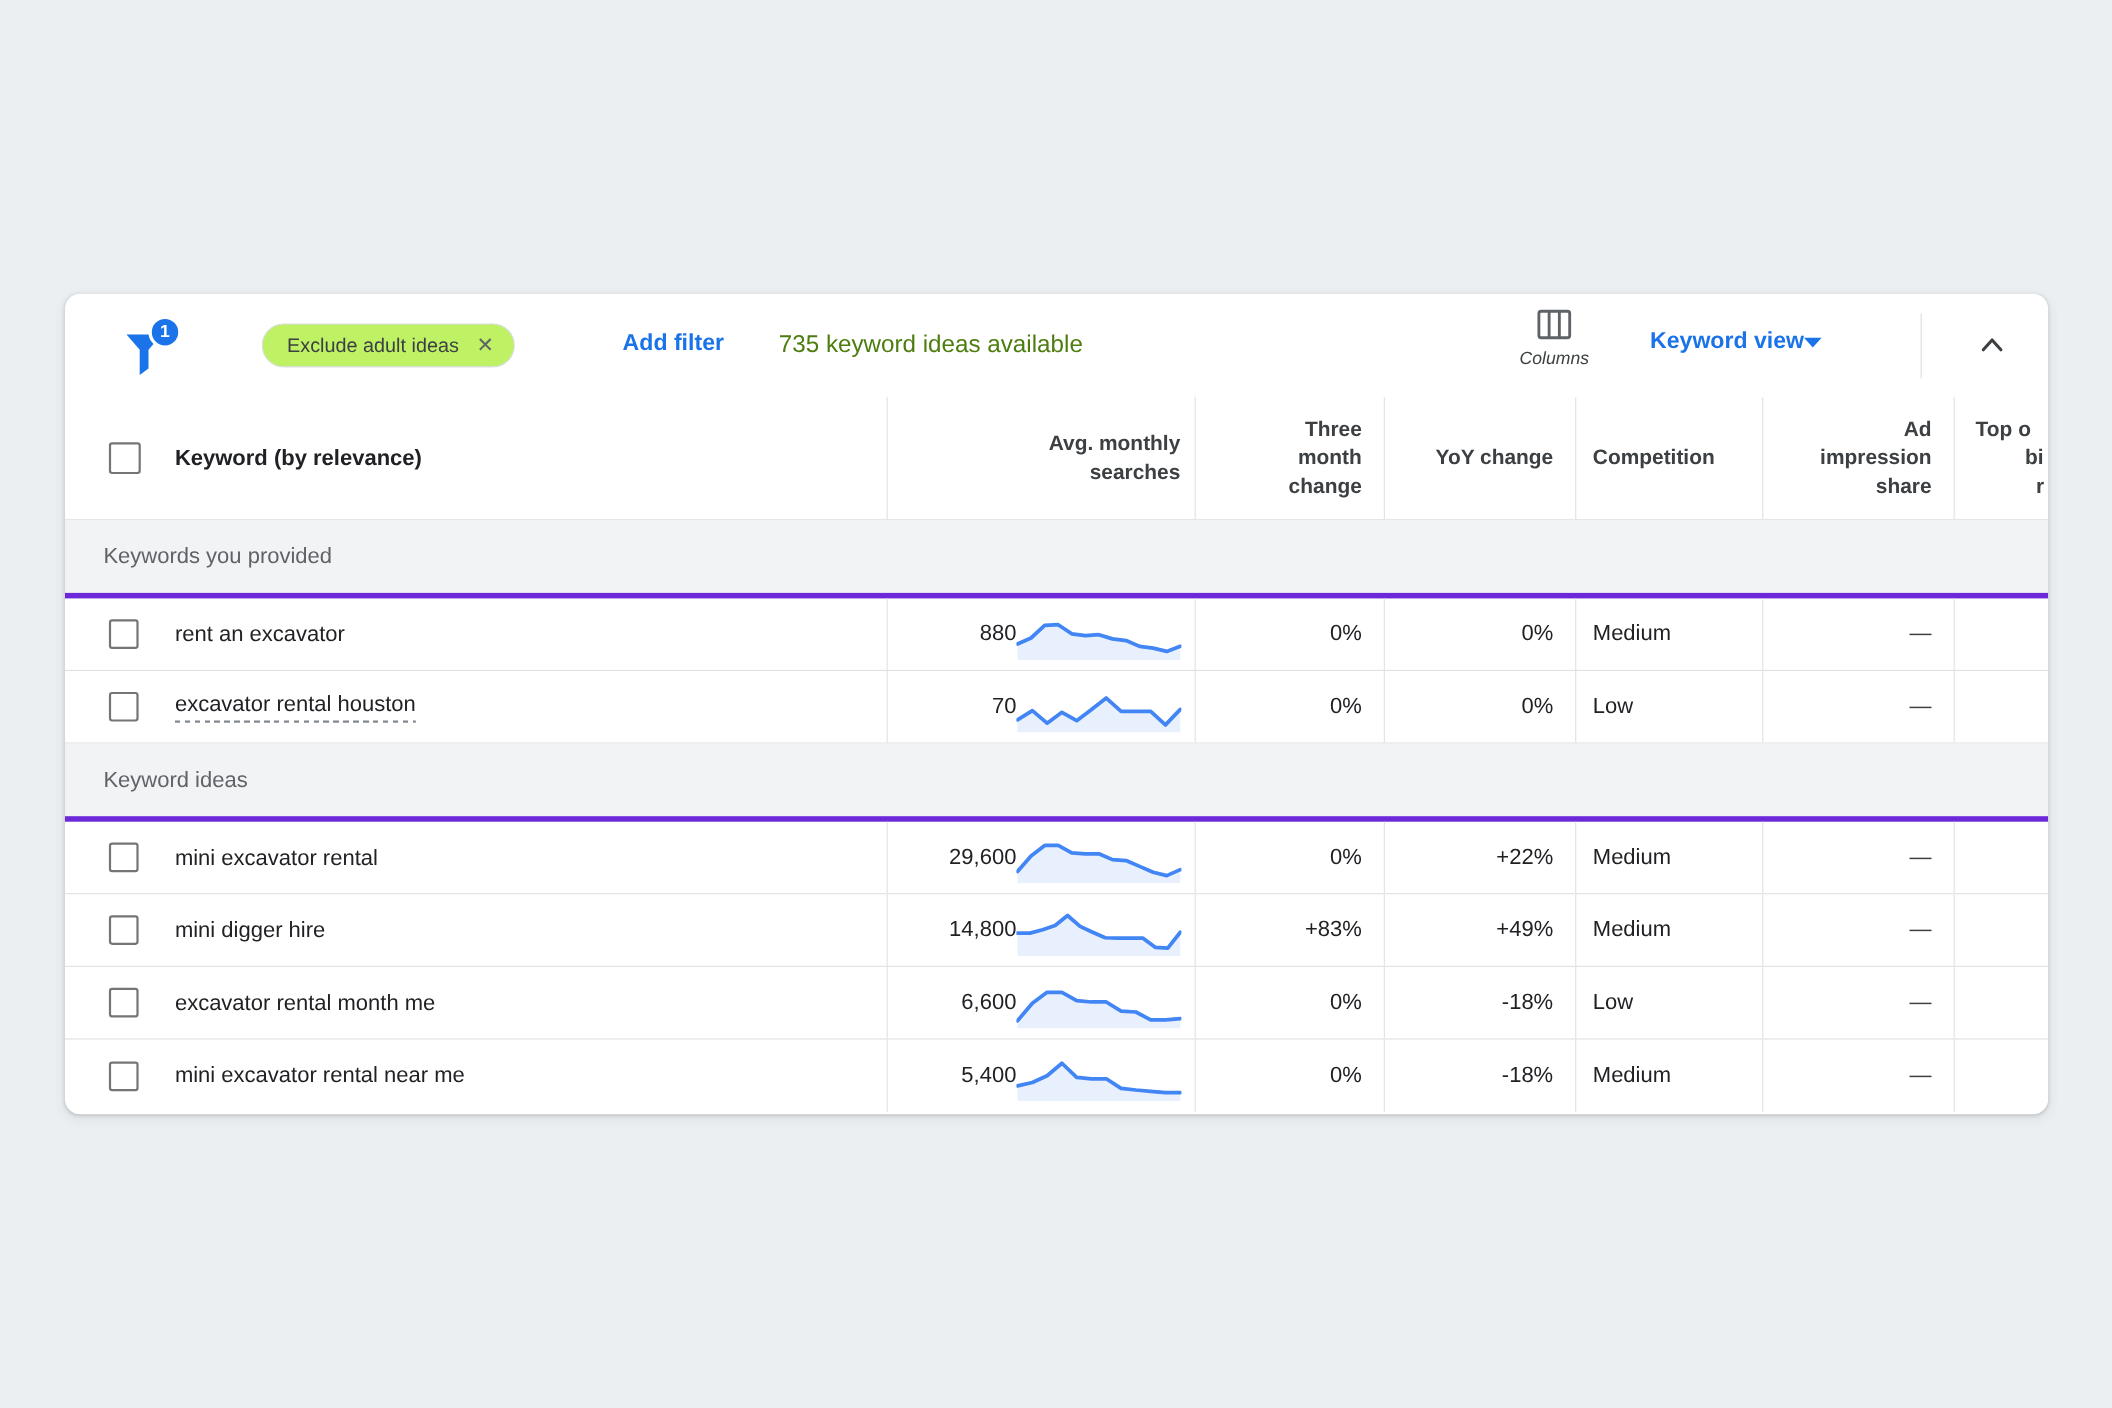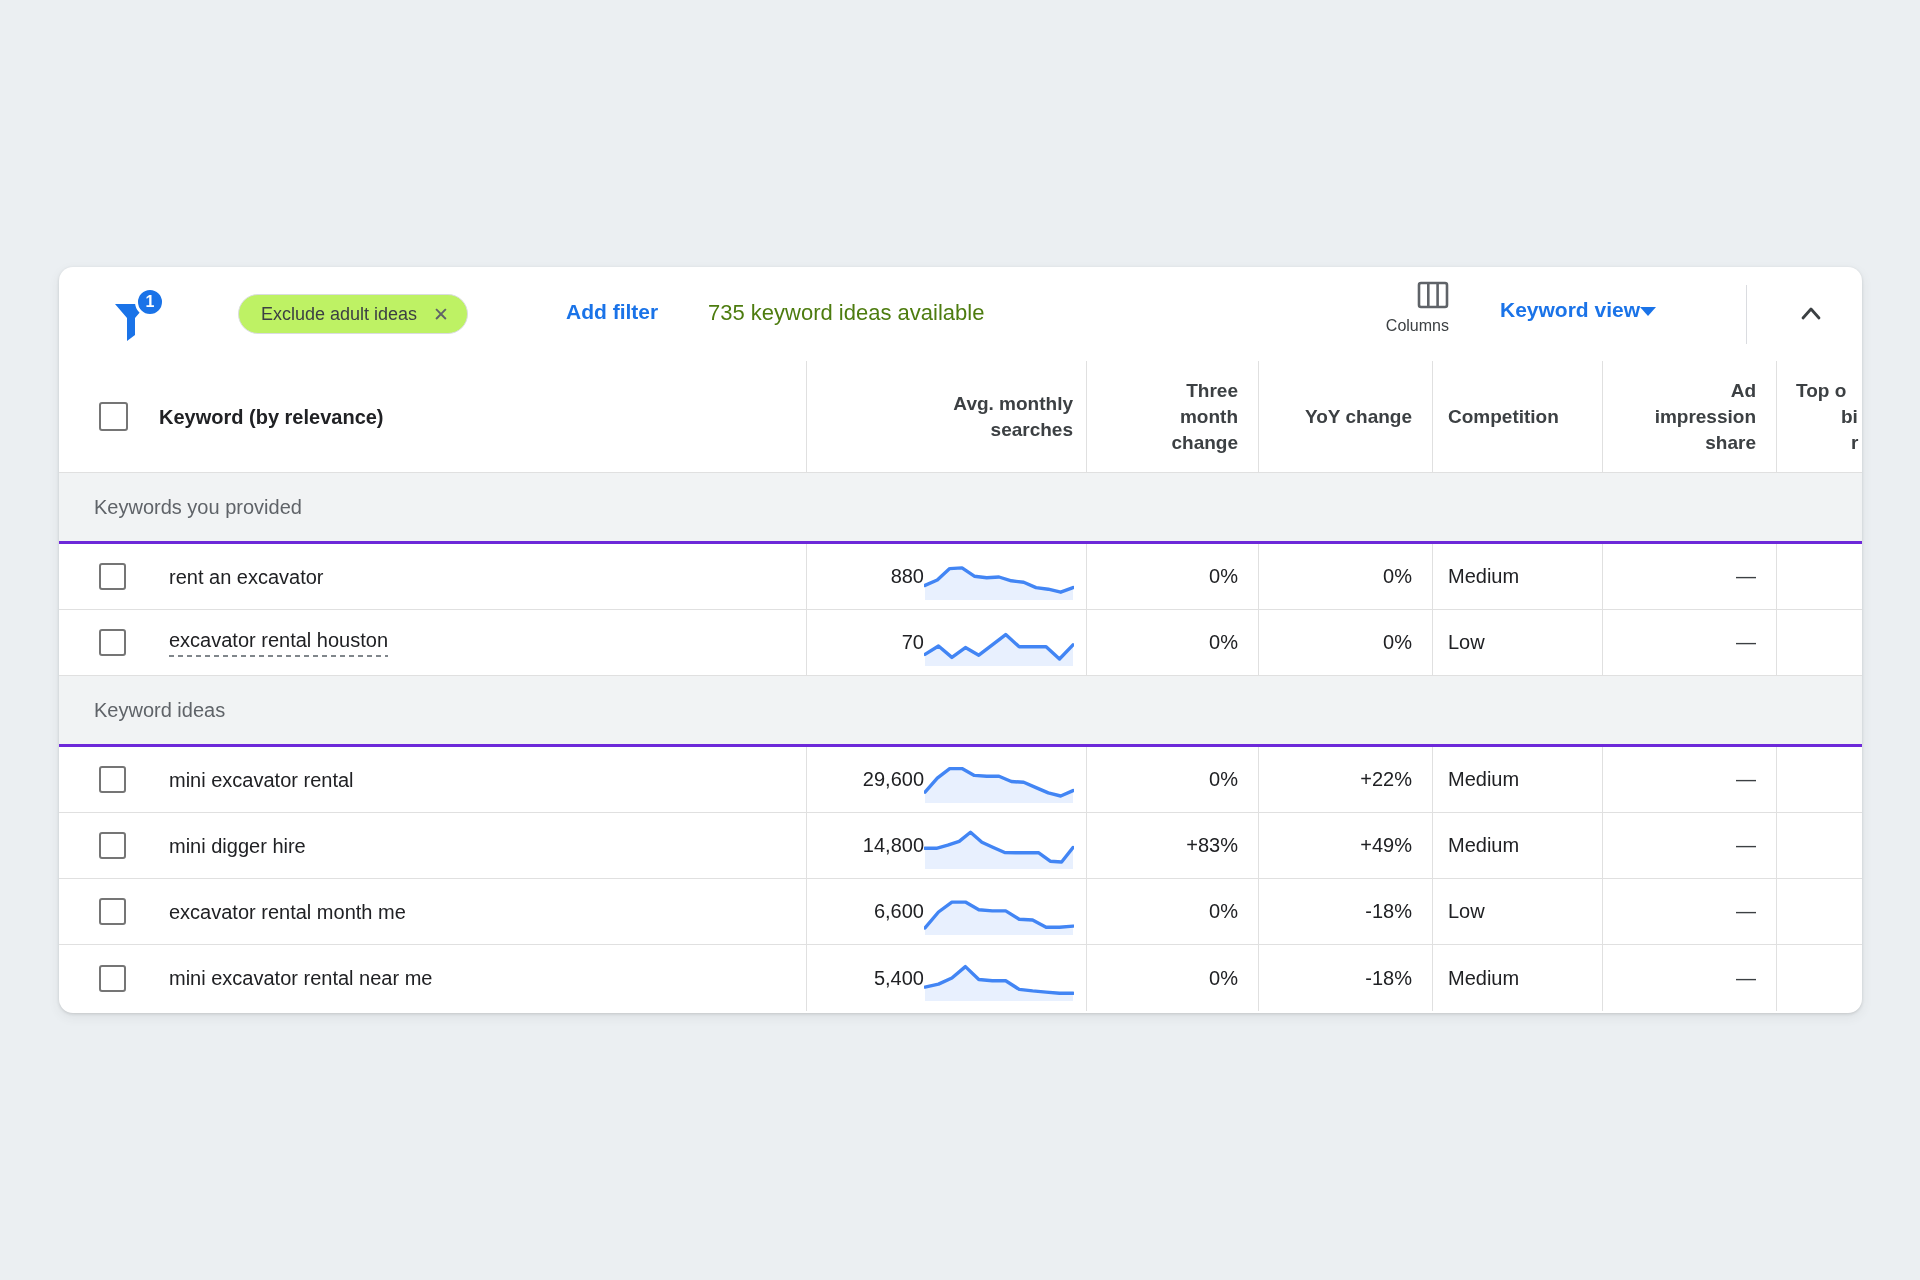--- a/index.html
+++ b/index.html
@@ -33,21 +33,21 @@
   .chip {
     position:absolute; left:179px; top:27px; height:40px;
     border:1px solid #dadce0; border-radius:20px;
     display:flex; align-items:center; gap:16px;
     padding:0 18px 0 22px; background:#bef264; cursor:pointer;
   }
   .chip-label { font-size:18px; color:#3c4043; }
   .chip-x { font-size:19px; color:#5f6368; line-height:1; }
   .add-filter { position:absolute; left:507px; top:33px; font-size:21px; color:#1a73e8; font-weight:700; cursor:pointer; }
   .summary { position:absolute; left:649px; top:33px; font-size:22px; color:#4d7c0f; }
-  .columns-btn { position:absolute; left:1318px; top:14px; width:72px; text-align:right; cursor:pointer; }
+  .columns-btn { position:absolute; left:1318px; top:14px; width:72px; text-align:center; cursor:pointer;font-style:italic; }
   .columns-btn svg { display:inline-block; }
   .columns-label { display:block; margin-top:4px; font-size:16px; color:#3c4043; }
   .view-btn { position:absolute; left:1441px; top:31px; display:flex; align-items:center; cursor:pointer; }
   .view-label { font-size:21px; color:#1a73e8; font-weight:700; }
   .tri-down { width:0; height:0; border-left:8px solid transparent; border-right:8px solid transparent; border-top:9px solid #1a73e8; margin-top:3px; }
   .vdivider { position:absolute; left:1687px; top:18px; width:1px; height:59px; background:#dadce0; }
   .collapse-btn { position:absolute; left:1733px; top:28px; width:38px; height:38px; display:flex; align-items:center; justify-content:center; cursor:pointer; }
   
   .grid-row {
     display:grid;
@@ -61,28 +61,28 @@
   .th-avg { padding-right:13px; }
   .th-avg span { display:inline-block; max-width:135px; }
   .th-3mo span { display:inline-block; max-width:78px; }
   .th-ad span { display:inline-block; max-width:108px; }
   .th-comp { padding-left:15px; }
   .bid-head span { display:block; white-space:nowrap; }
   .bid-head span:nth-child(1) { margin-left:19px; }
   .bid-head span:nth-child(2) { margin-left:64px; }
   .bid-head span:nth-child(3) { margin-left:74px; }
   .section-row {
-    height:71px; background:#f1f3f4; border-bottom:3px solid #6d28d9;
+    height:71px; background:#f1f3f4; border-bottom:5px solid #6d28d9;
     display:flex; align-items:center; padding-left:35px;
   }
   .section-label { font-size:20px; color:#5f6368; }
   .data-row { height:66px; border-bottom:1px solid #e0e0e0; }
   .data-row:last-child { border-bottom:none; }
   .cell { display:flex; align-items:center; font-size:20px; color:#202124; }
-  .c-keyword { padding-left:40px; gap:43px; }
+  .c-keyword { padding-left:40px; gap:33px; }
   .c-right { justify-content:flex-end; padding-right:20px; }
   .c-avg { justify-content:flex-end; padding-right:12px; }
   .c-comp { padding-left:15px; }
   .c-dash { color:#3c4043; }
   .cb {
     width:27px; height:27px; flex:none;
     border:2.5px solid #757575; border-radius:3px; background:#fff; cursor:pointer;
   }
   .cb-head { width:29px; height:29px; }
   .kw { line-height:1.2; }

